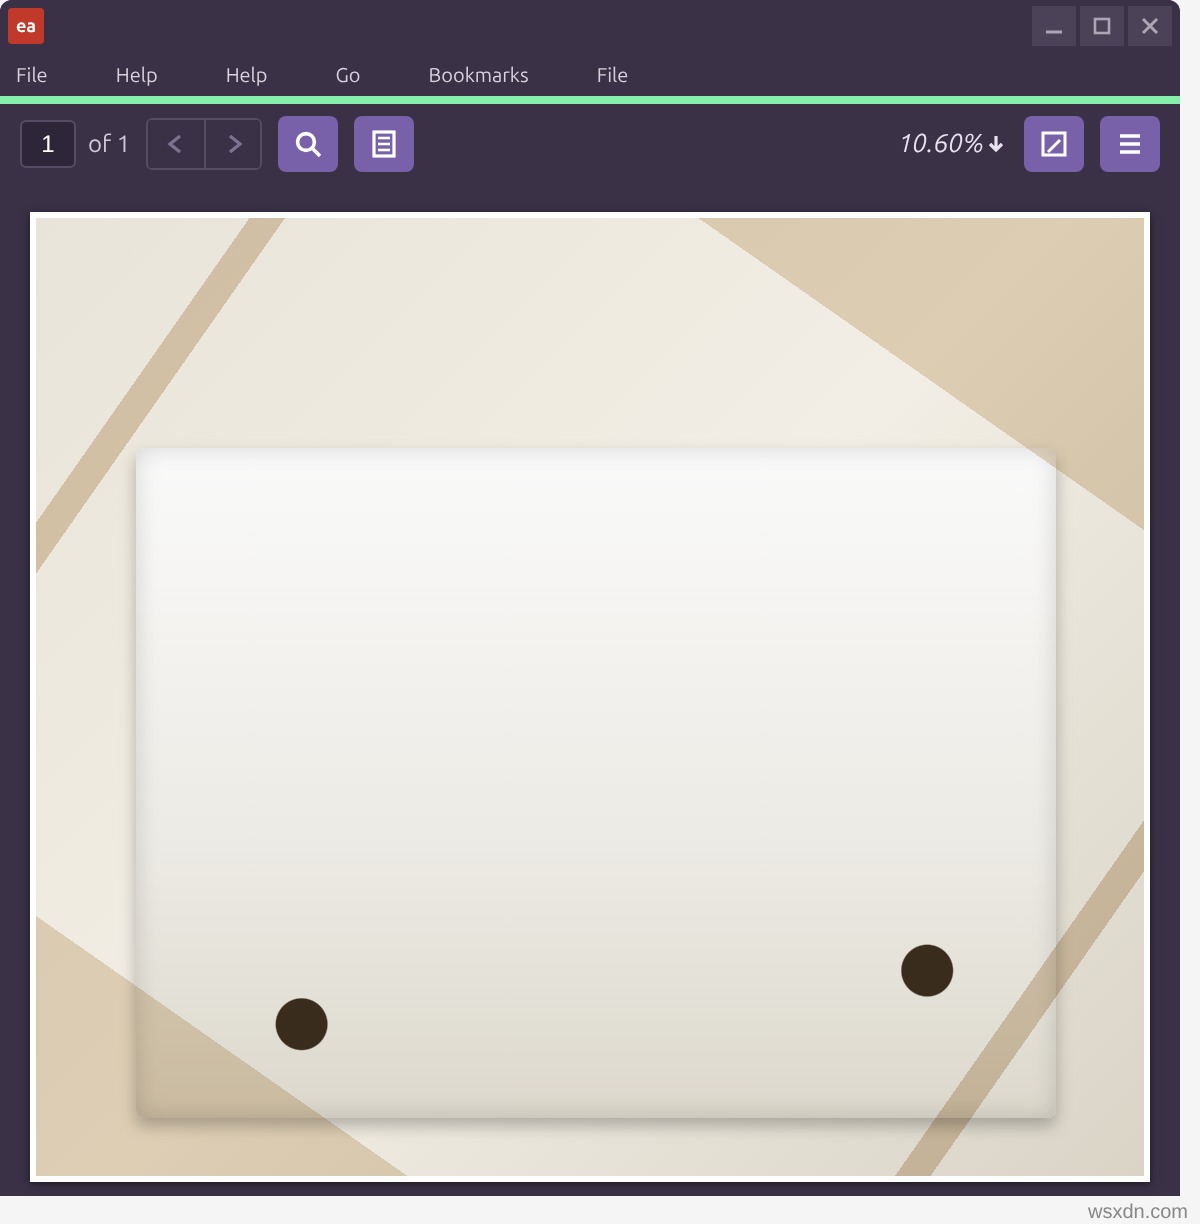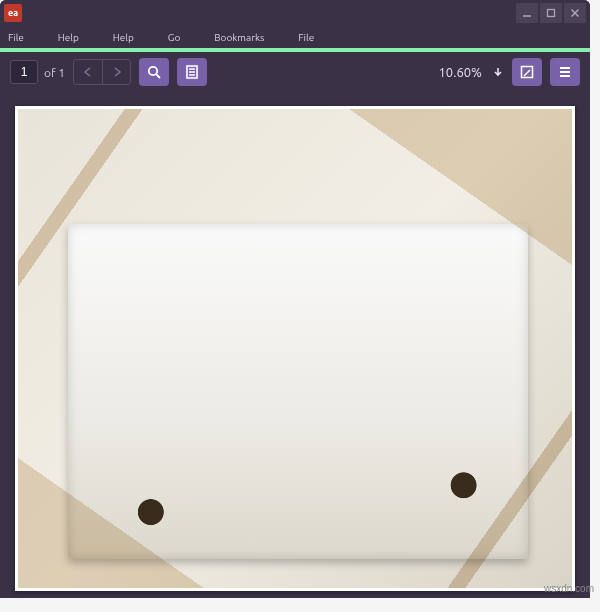--- a/index.html
+++ b/index.html
@@ -113,21 +113,21 @@
       width: 30px; height: 28px;
       background: #7861a9;
       border-radius: 4px;
       display: flex; align-items: center; justify-content: center;
       color: #fff;
     }
     .spacer { flex: 1; }
     .zoom-group {
       display: flex;
       align-items: center;
-      gap: 10px;
+      font-style: italic;
     }
     .zoom-text { color: #e6e1ef; font-size: 13px; }
     .content {
       flex: 1;
       background: #3a3147;
       padding: 14px 14px 14px 14px;
       display: flex;
       align-items: flex-start;
       justify-content: center;
       overflow: hidden;
@@ -166,21 +166,21 @@
       inset: 0;
       background:
         linear-gradient(125deg, transparent 0 12%, #cbb08a 12% 14%, transparent 14% 86%, #c9ad87 86% 88%, transparent 88%),
         linear-gradient(35deg, #d8c19c 0 15%, transparent 15% 82%, #d6bf98 82% 100%);
       opacity: .55;
       mix-blend-mode: multiply;
     }
     .watermark {
       position: absolute;
       right: 6px;
-      bottom: 18px;
+      bottom: 0;
       font-size: 10px;
       color: #888;
       font-family: sans-serif;
     }
     svg { display: block; }
   </style>
 </head>
 <body>
 
 <div class="window">

